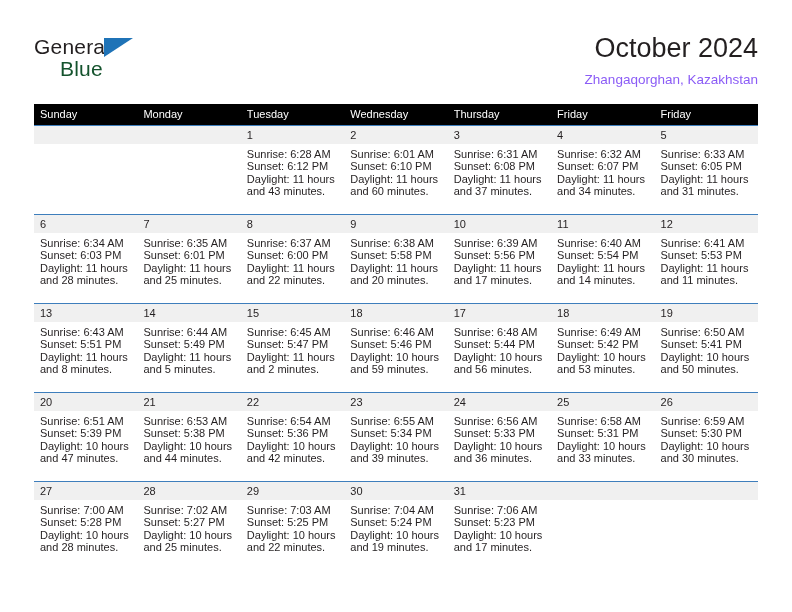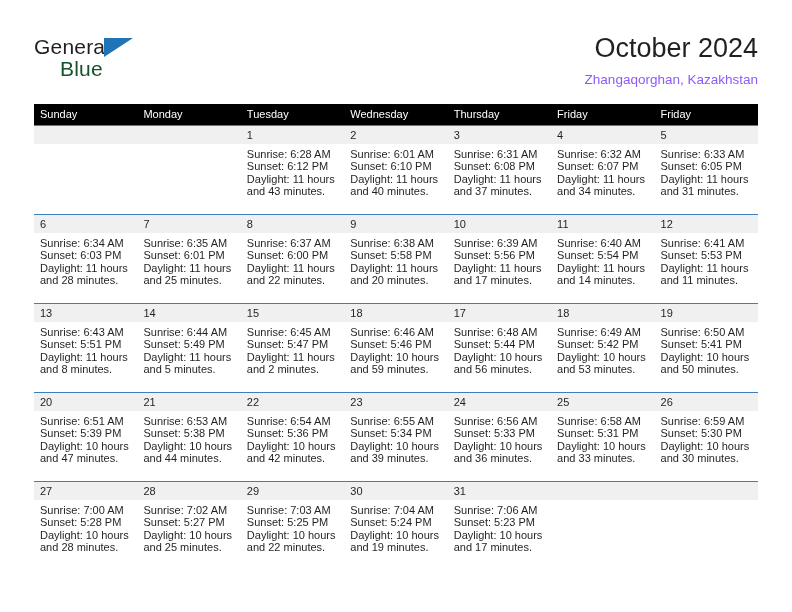--- a/index.html
+++ b/index.html
@@ -193,21 +193,21 @@
               </div>
             </div>
           </td>
           <td class="">
             <div class="cell-inner">
               <span class="daynum">2</span>
               <div class="info">
                 <div>Sunrise: 6:01 AM</div>
                 <div>Sunset: 6:10 PM</div>
                 <div>Daylight: 11 hours</div>
-                <div>and 40 minutes.</div>
+                <div>and 60 minutes.</div>
               </div>
             </div>
           </td>
           <td class="">
             <div class="cell-inner">
               <span class="daynum">3</span>
               <div class="info">
                 <div>Sunrise: 6:31 AM</div>
                 <div>Sunset: 6:08 PM</div>
                 <div>Daylight: 11 hours</div>

